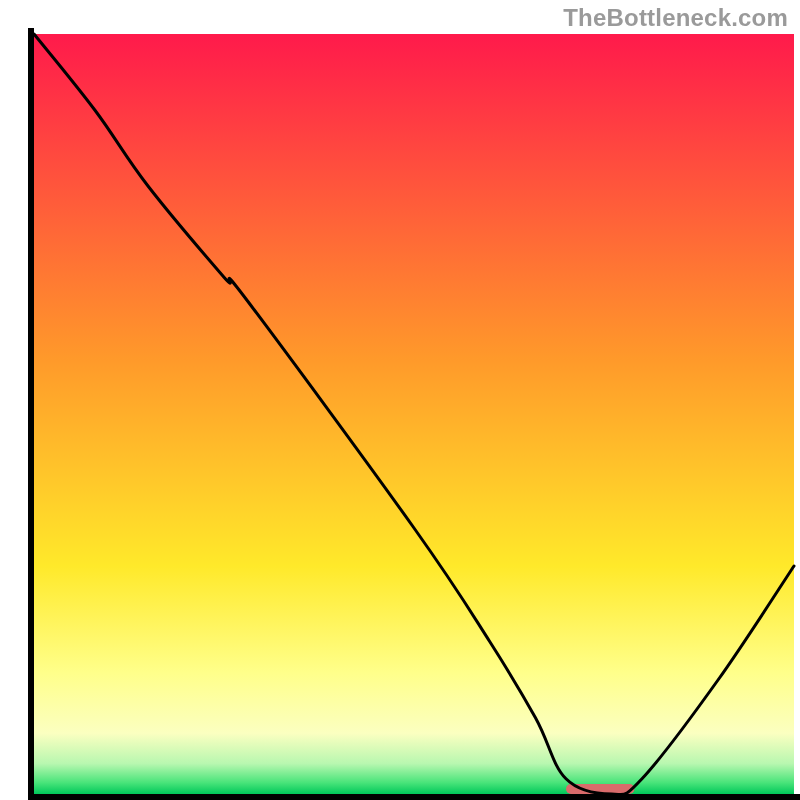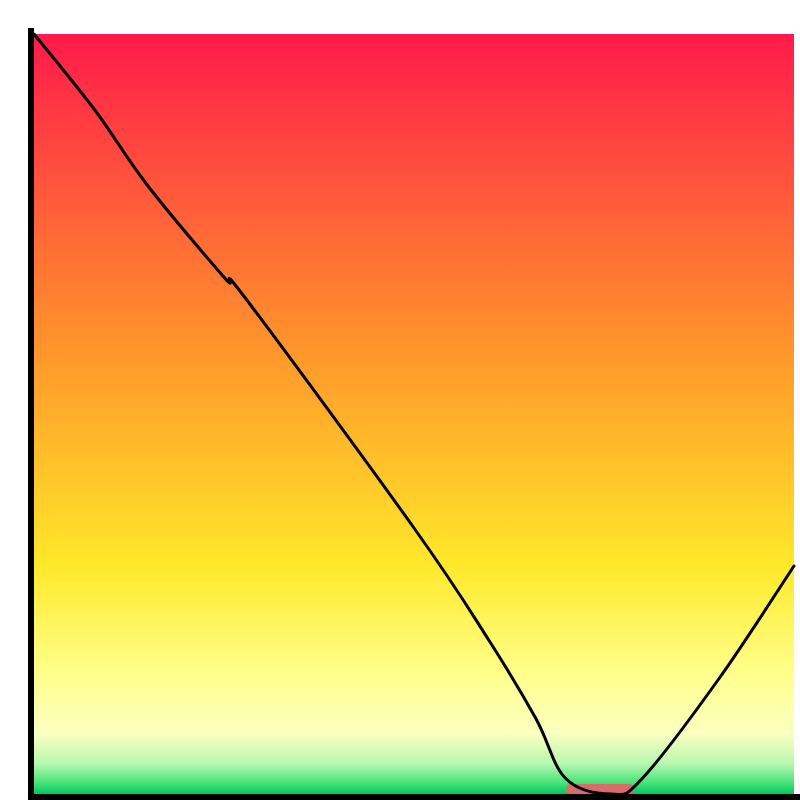--- a/index.html
+++ b/index.html
@@ -30,20 +30,21 @@
     position: absolute;
     left: 0;
     top: 0;
   }
 </style>
 </head>
 <body>
 
 <div class="viewport">
 
+  <div class="watermark">TheBottleneck.com</div>
 
   <svg class="plot" width="800" height="800" viewBox="0 0 800 800">
     <defs>
       <linearGradient id="bgGrad" x1="0" y1="0" x2="0" y2="1">
           <stop offset="0%" stop-color="#ff1a4b"></stop>
           <stop offset="43%" stop-color="#ff9a2a"></stop>
           <stop offset="70%" stop-color="#ffe92a"></stop>
           <stop offset="84%" stop-color="#ffff8a"></stop>
           <stop offset="92%" stop-color="#fbffc0"></stop>
           <stop offset="96%" stop-color="#b8f7b0"></stop>

